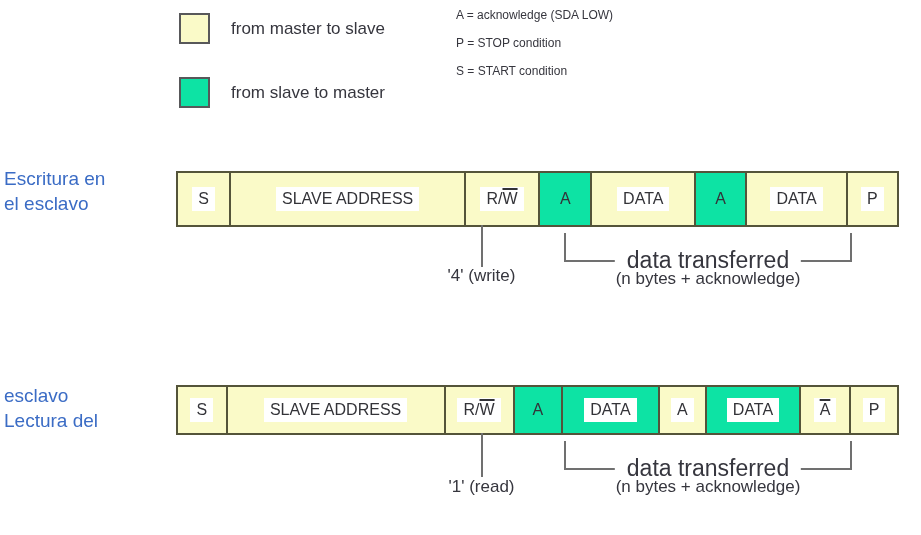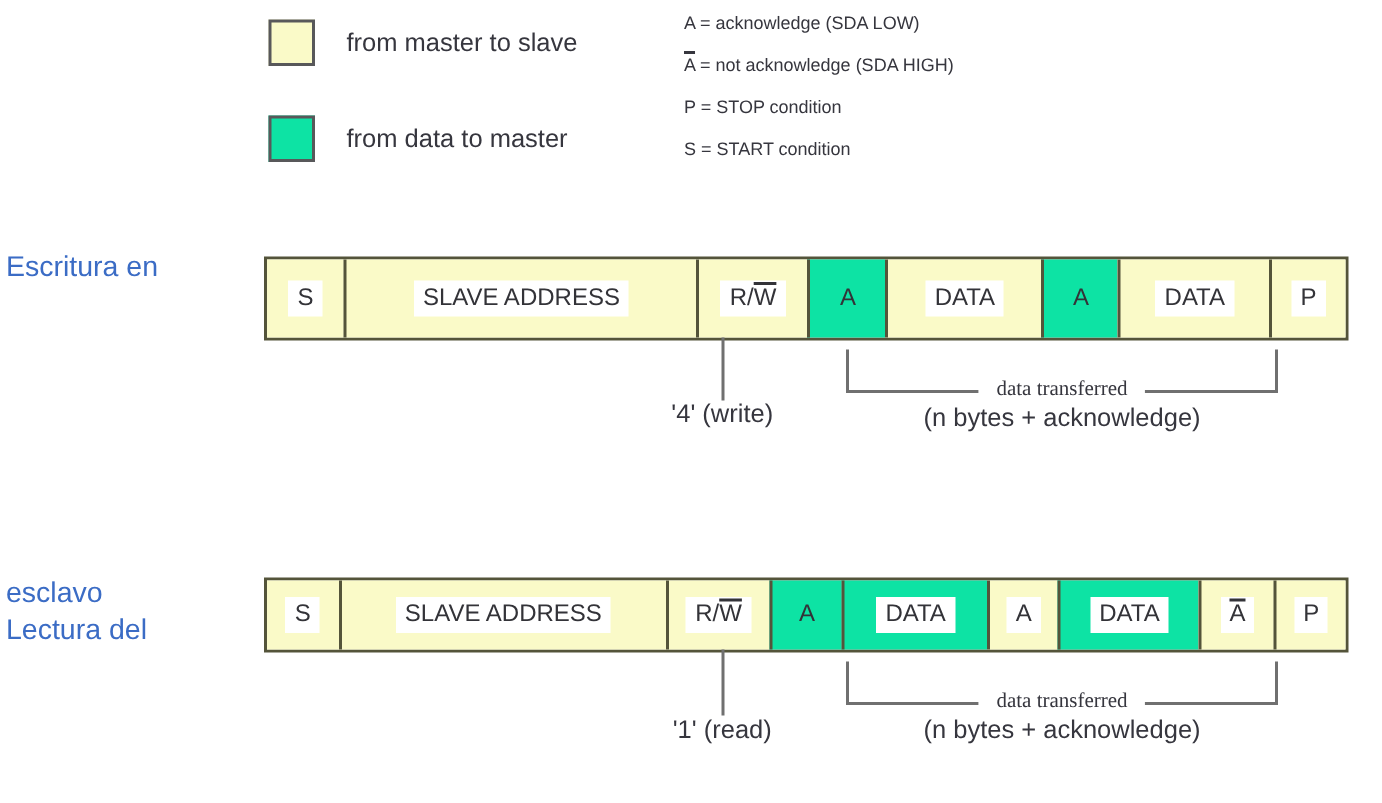--- a/index.html
+++ b/index.html
@@ -29,46 +29,46 @@
   .cell + .cell{border-left:2px solid var(--border);}
   .cell.master{background:var(--master);}
   .cell.slave{background:var(--slave);}
   .cell-label{font-size:16px;white-space:nowrap;color:#333338;padding:3px 6px;}
   .cell-label.patch{background:var(--patch);}
   .pline{position:absolute;width:2px;background:var(--line);}
   .plabel{position:absolute;transform:translateX(-50%);font-size:17px;white-space:nowrap;color:var(--text);}
   .bracket{position:absolute;border-left:2px solid var(--line);border-right:2px solid var(--line);
            border-bottom:2px solid var(--line);box-sizing:border-box;}
   .btext{position:absolute;left:50%;top:100%;transform:translate(-50%,-50%);
-         background:#fff;padding:0 12px;font-size:14px;white-space:nowrap;color:var(--text);font-family:Liberation Serif, serif;}
+         background:#fff;padding:0 12px;font-size:23px;white-space:nowrap;color:var(--text);}
   .bsub{position:absolute;transform:translateX(-50%);font-size:17px;white-space:nowrap;color:var(--text);}
 </style>
 </head>
 <body>
 
 <div class="canvas">
   <div class="legend">
       <div class="legend-item">
         <div class="swatch master"></div>
         <span class="legend-label">from master to slave</span>
       </div>
       <div class="legend-item">
         <div class="swatch slave"></div>
-        <span class="legend-label">from data to master</span>
+        <span class="legend-label">from slave to master</span>
       </div>
     </div>
   <div class="key">
       <div class="key-line"><span>A</span> = acknowledge (SDA LOW)</div>
-      <div class="key-line"><span class="ov">A</span> = not acknowledge (SDA HIGH)</div>
       <div class="key-line"><span>P</span> = STOP condition</div>
       <div class="key-line"><span>S</span> = START condition</div>
     </div>
   <div id="rows-layer">
       <div class="row-title" style="top: 166px;">
         <div>Escritura en</div>
+        <div>el esclavo</div>
       </div>
       <div class="frame" style="left: 176px; top: 171px; width: 723px; height: 56px;">
         <div class="cell master" style="flex-grow: 49; flex-basis: 0px;">
           <span class="cell-label patch"><span>S</span></span>
         </div>
         <div class="cell master" style="flex-grow: 222; flex-basis: 0px;">
           <span class="cell-label patch"><span>SLAVE ADDRESS</span></span>
         </div>
         <div class="cell master" style="flex-grow: 69; flex-basis: 0px;">
           <span class="cell-label patch"><span>R/</span><span class="ov">W</span></span>

